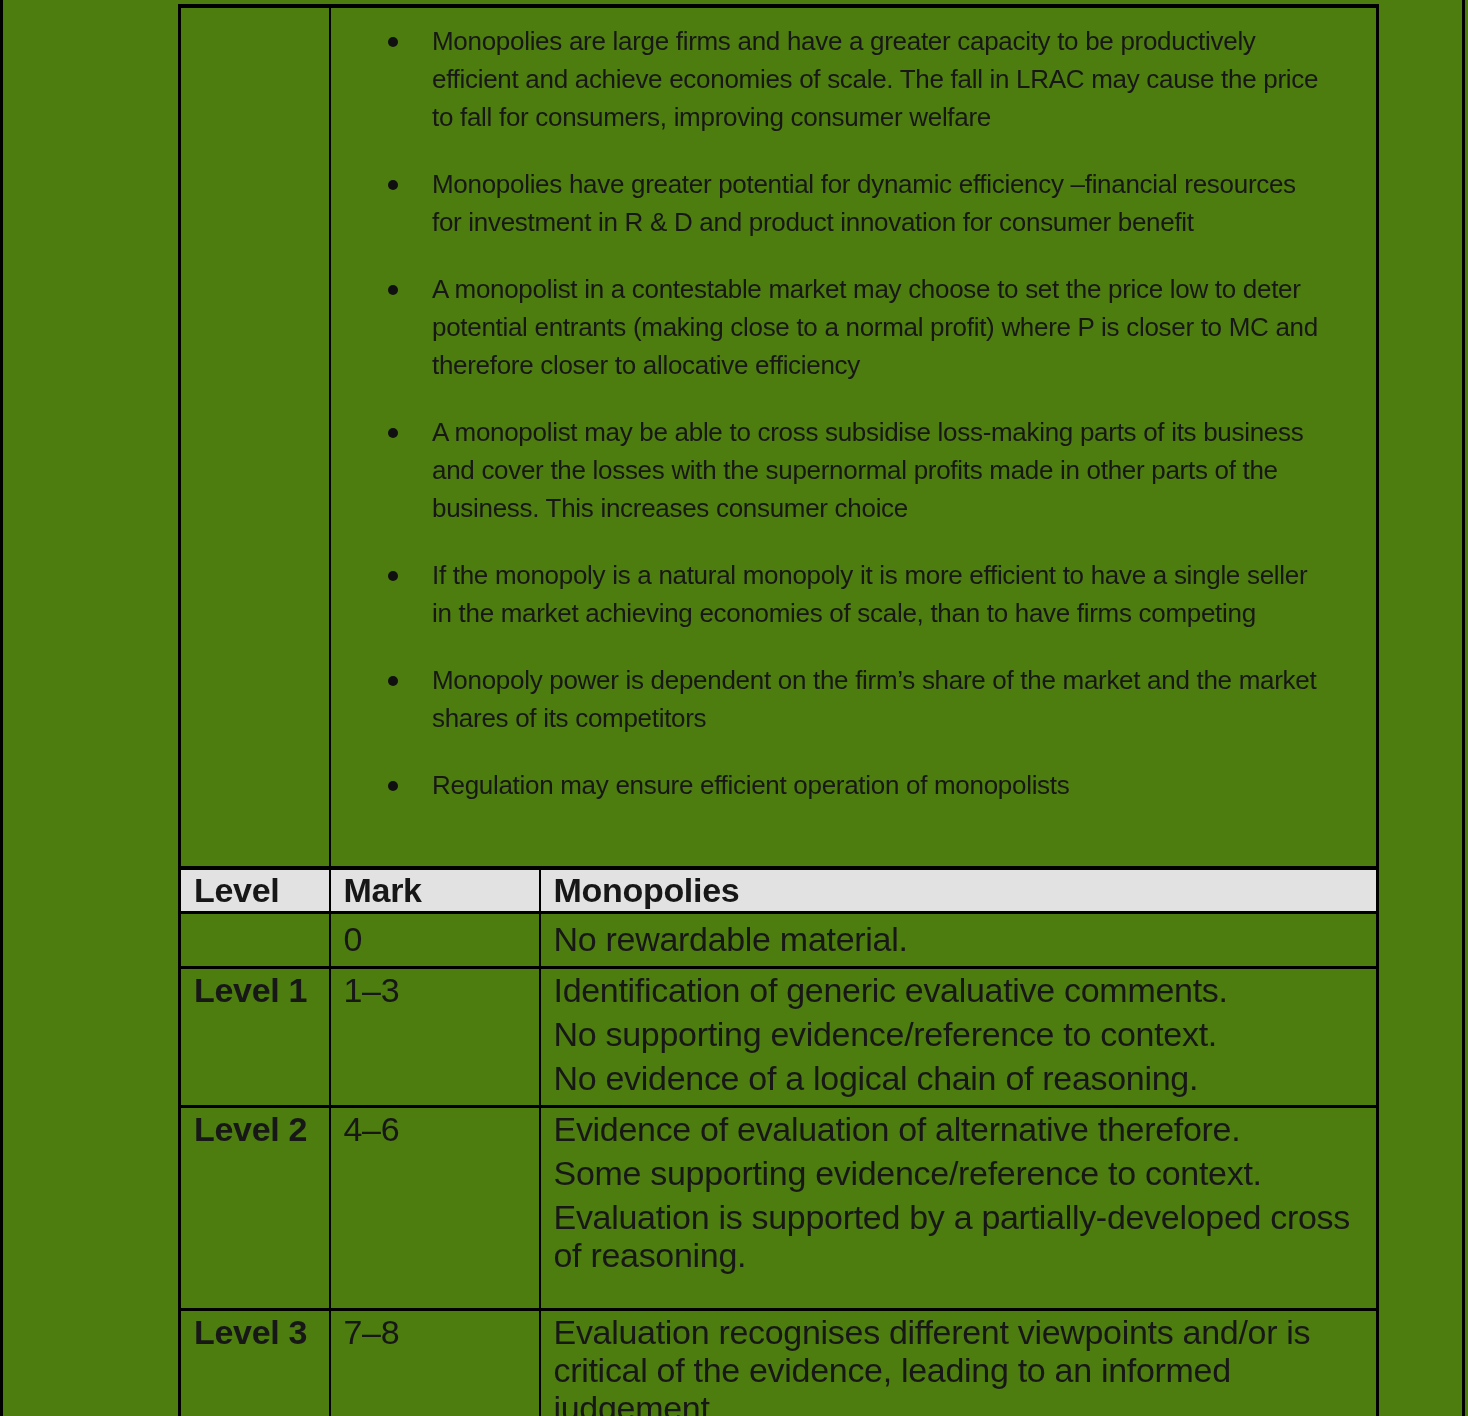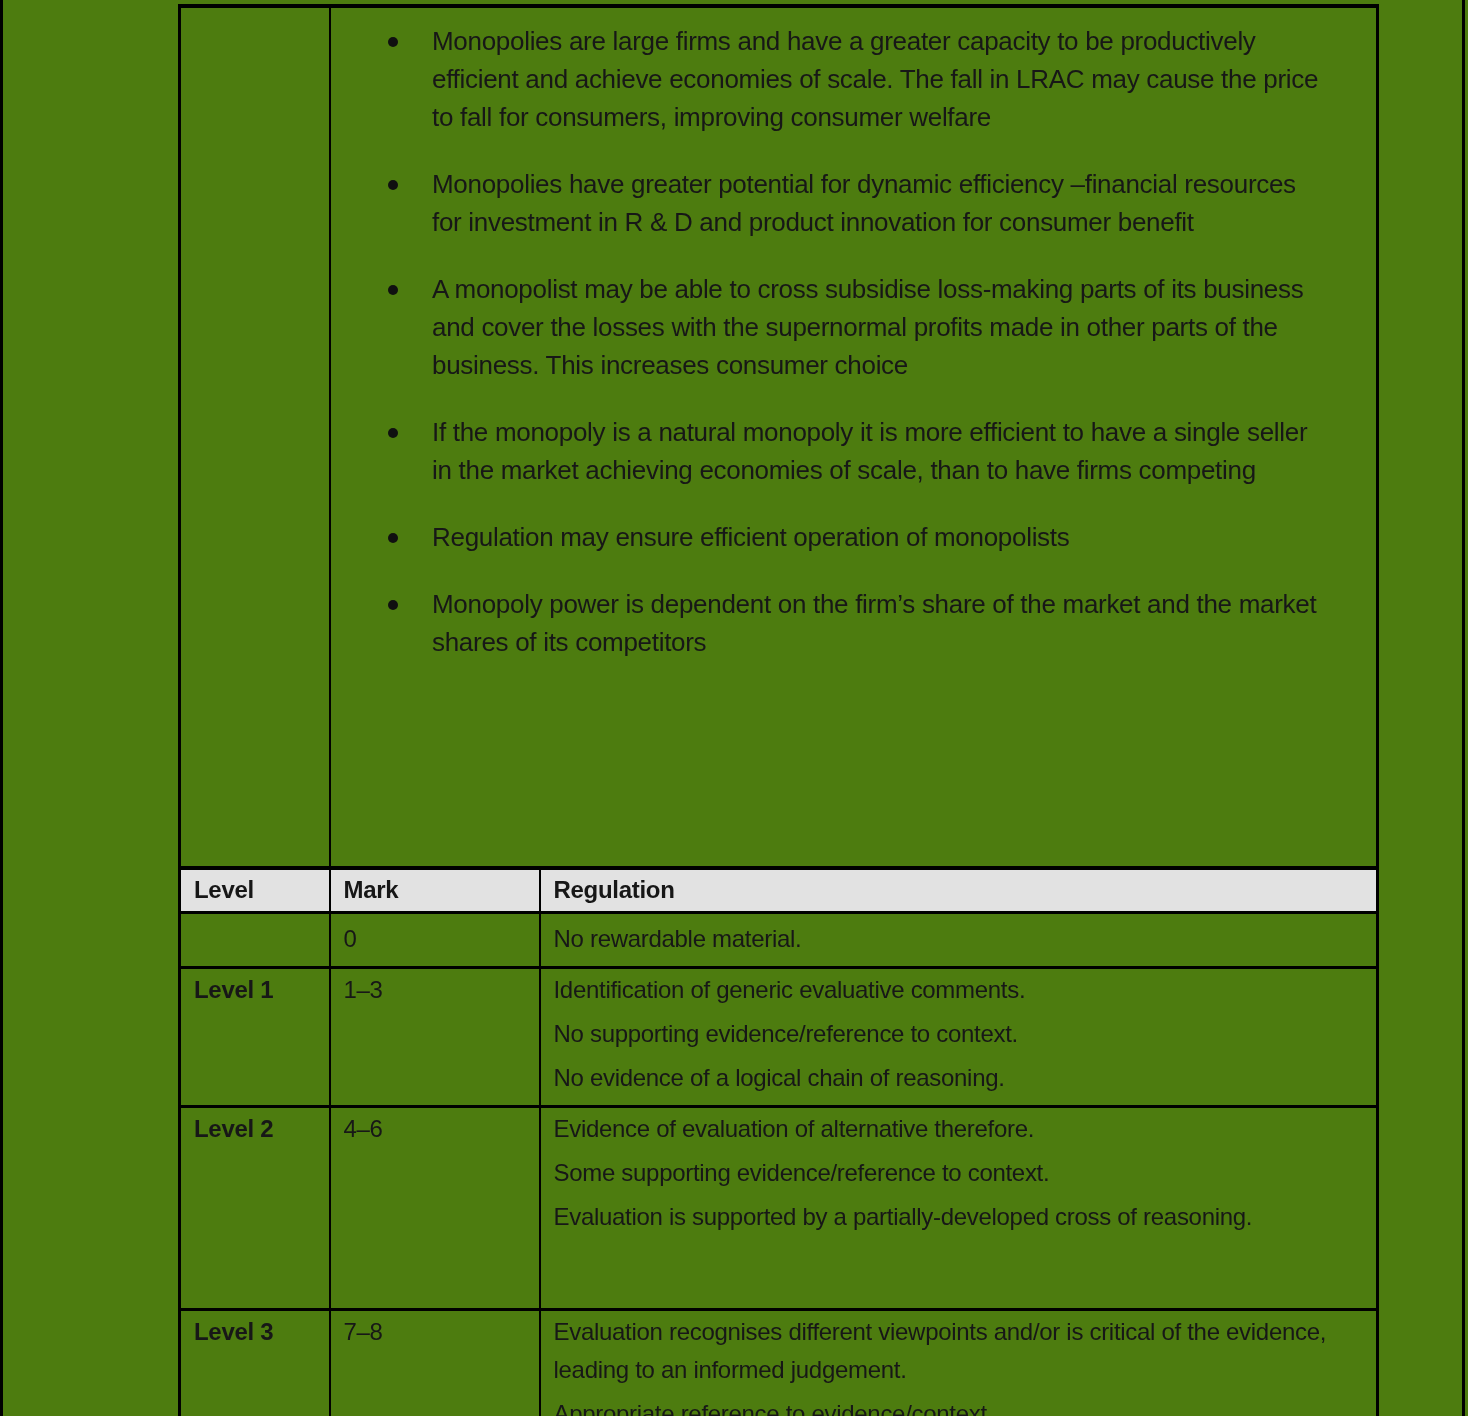--- a/index.html
+++ b/index.html
@@ -73,21 +73,21 @@
     table-layout:fixed;
     width:1201px;
   }
   table.levels col.c-level{ width:150px; }
   table.levels col.c-mark{ width:210px; }
   table.levels th, table.levels td{
     border:2px solid var(--border);
     vertical-align:top;
     box-sizing:border-box;
     text-align:left;
-    font-size:24px;
+    font-size:34px;
     line-height:38px;
     letter-spacing:-0.3px;
     padding:2px 12px 2px 13px;
     margin-top:12px;
   }
   table.levels{ border:3px solid var(--border); border-top:4px solid var(--border); border-bottom:5px solid var(--border); }
   table.levels thead th{
     background:var(--header-bg);
     font-weight:bold;
     height:40px;
@@ -122,49 +122,53 @@
             <li>
               <span class="bullet-dot"></span>
               <span class="bullet-text">Monopolies are large firms and have a greater capacity to be productively efficient and achieve economies of scale. The fall in LRAC may cause the price to fall for consumers, improving consumer welfare</span>
             </li>
             <li>
               <span class="bullet-dot"></span>
               <span class="bullet-text">Monopolies have greater potential for dynamic efficiency –financial resources for investment in R &amp; D and product innovation for consumer benefit</span>
             </li>
             <li>
               <span class="bullet-dot"></span>
+              <span class="bullet-text">A monopolist in a contestable market may choose to set the price low to deter potential entrants (making close to a normal profit) where P is closer to MC and therefore closer to allocative efficiency</span>
+            </li>
+            <li>
+              <span class="bullet-dot"></span>
               <span class="bullet-text">A monopolist may be able to cross subsidise loss-making parts of its business and cover the losses with the supernormal profits made in other parts of the business. This increases consumer choice</span>
             </li>
             <li>
               <span class="bullet-dot"></span>
               <span class="bullet-text">If the monopoly is a natural monopoly it is more efficient to have a single seller in the market achieving economies of scale, than to have firms competing</span>
             </li>
             <li>
               <span class="bullet-dot"></span>
+              <span class="bullet-text">Monopoly power is dependent on the firm’s share of the market and the market shares of its competitors</span>
+            </li>
+            <li>
+              <span class="bullet-dot"></span>
               <span class="bullet-text">Regulation may ensure efficient operation of monopolists</span>
-            </li>
-            <li>
-              <span class="bullet-dot"></span>
-              <span class="bullet-text">Monopoly power is dependent on the firm’s share of the market and the market shares of its competitors</span>
             </li>
           </ul>
       </div>
     </div>
 
     <table class="levels">
       <colgroup>
         <col class="c-level">
           <col class="c-mark">
           <col class="c-desc">
       </colgroup>
       <thead>
         <tr>
           <th>Level</th>
           <th>Mark</th>
-          <th>Regulation</th>
+          <th>Monopolies</th>
         </tr>
       </thead>
       <tbody id="levels-body">
           <tr>
             <td class="cell-level"></td>
             <td class="cell-mark">0</td>
             <td class="cell-desc">
               <p>No rewardable material.</p>
             </td>
           </tr>

